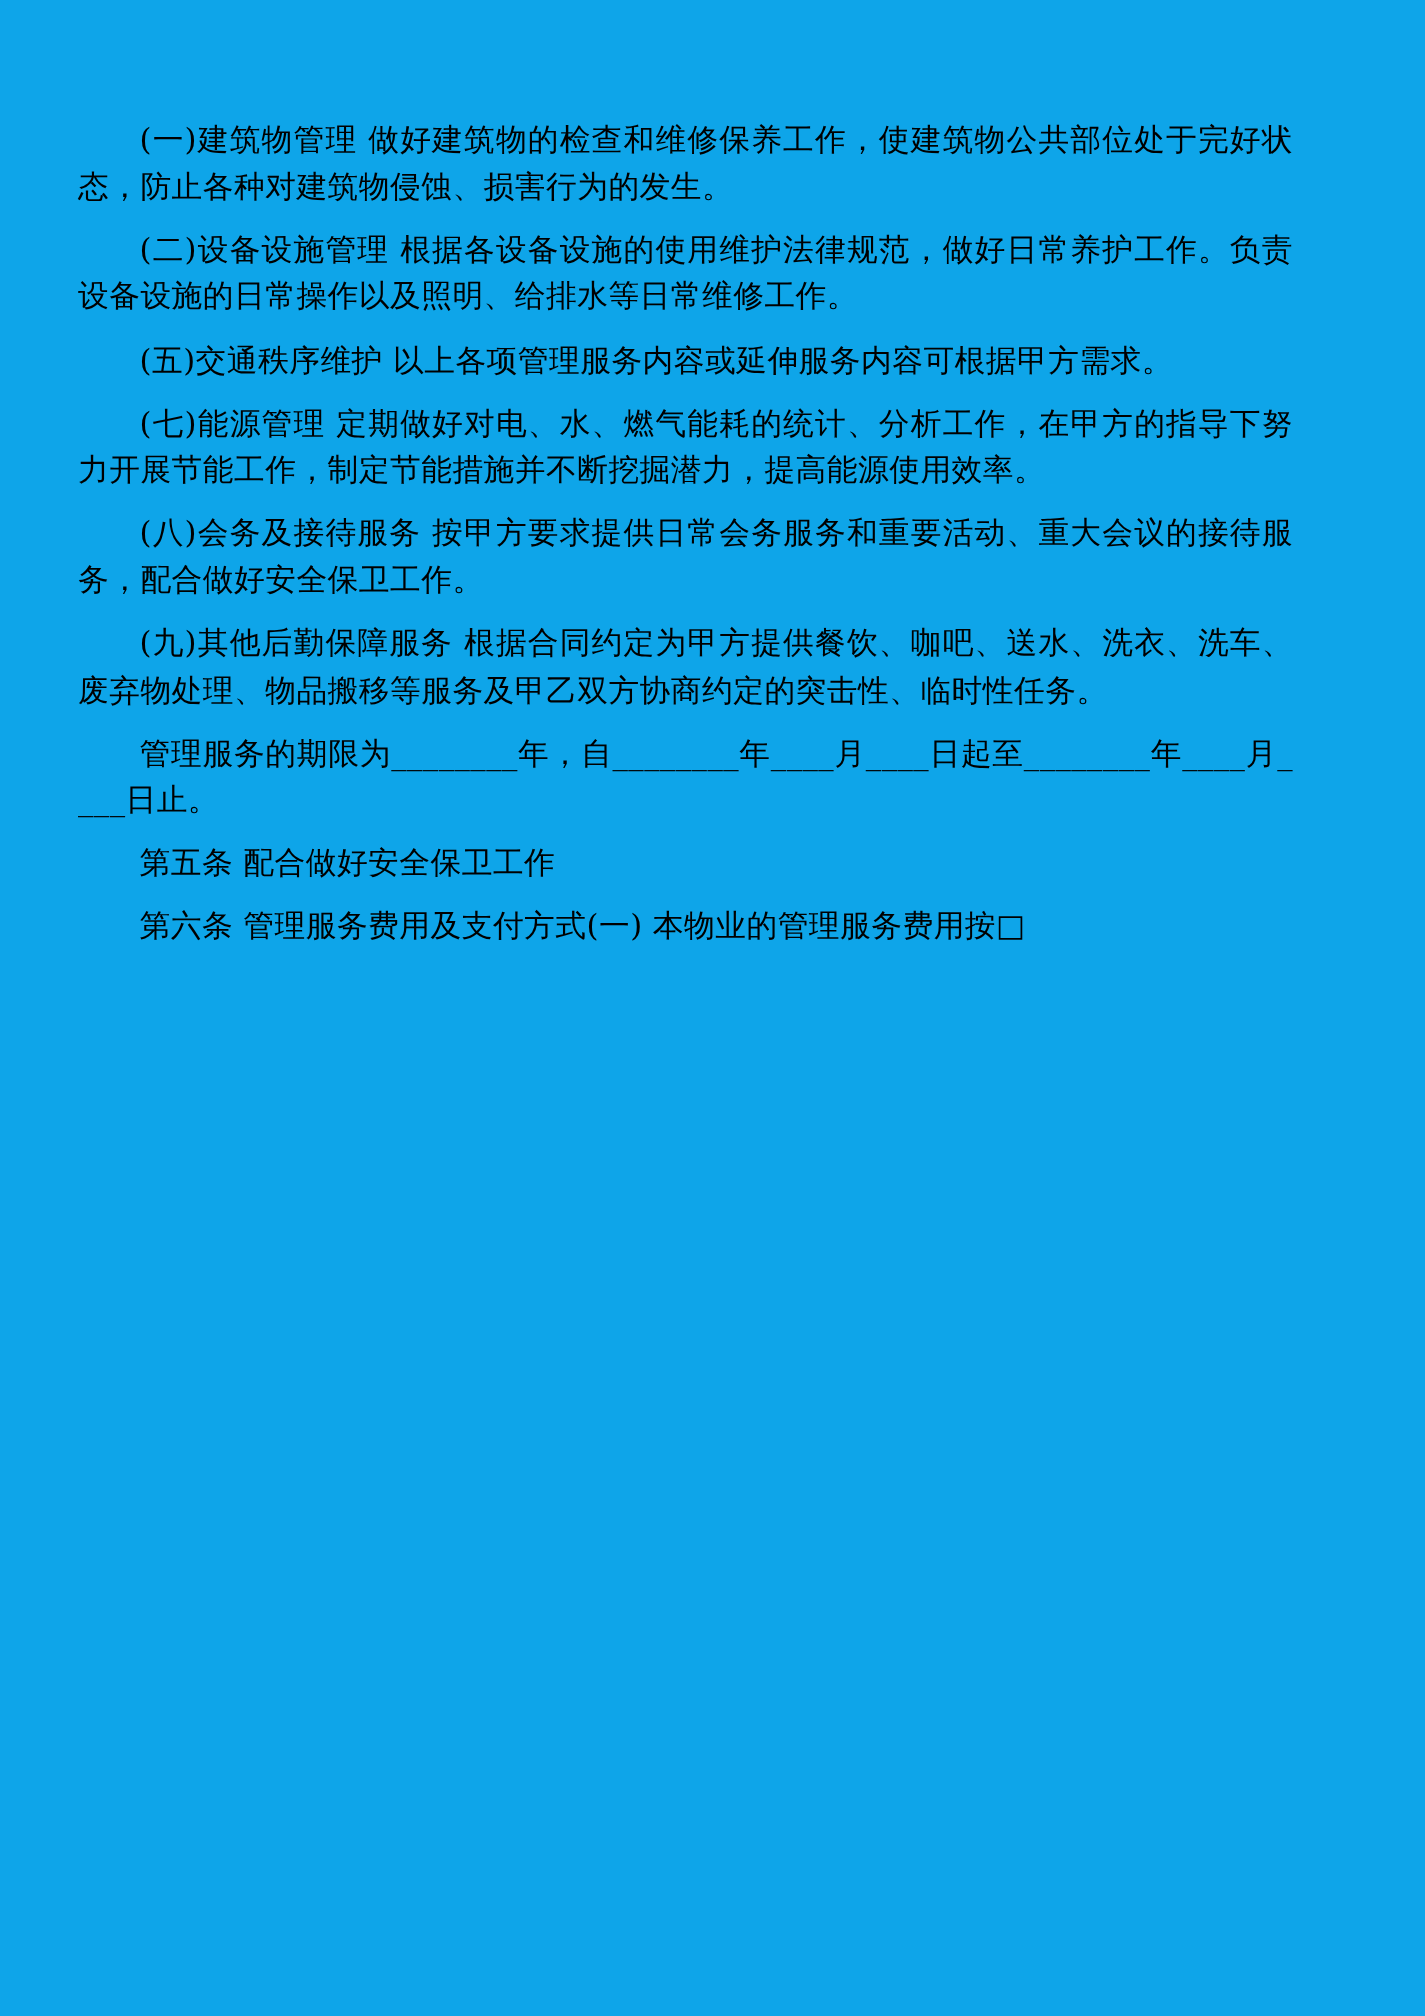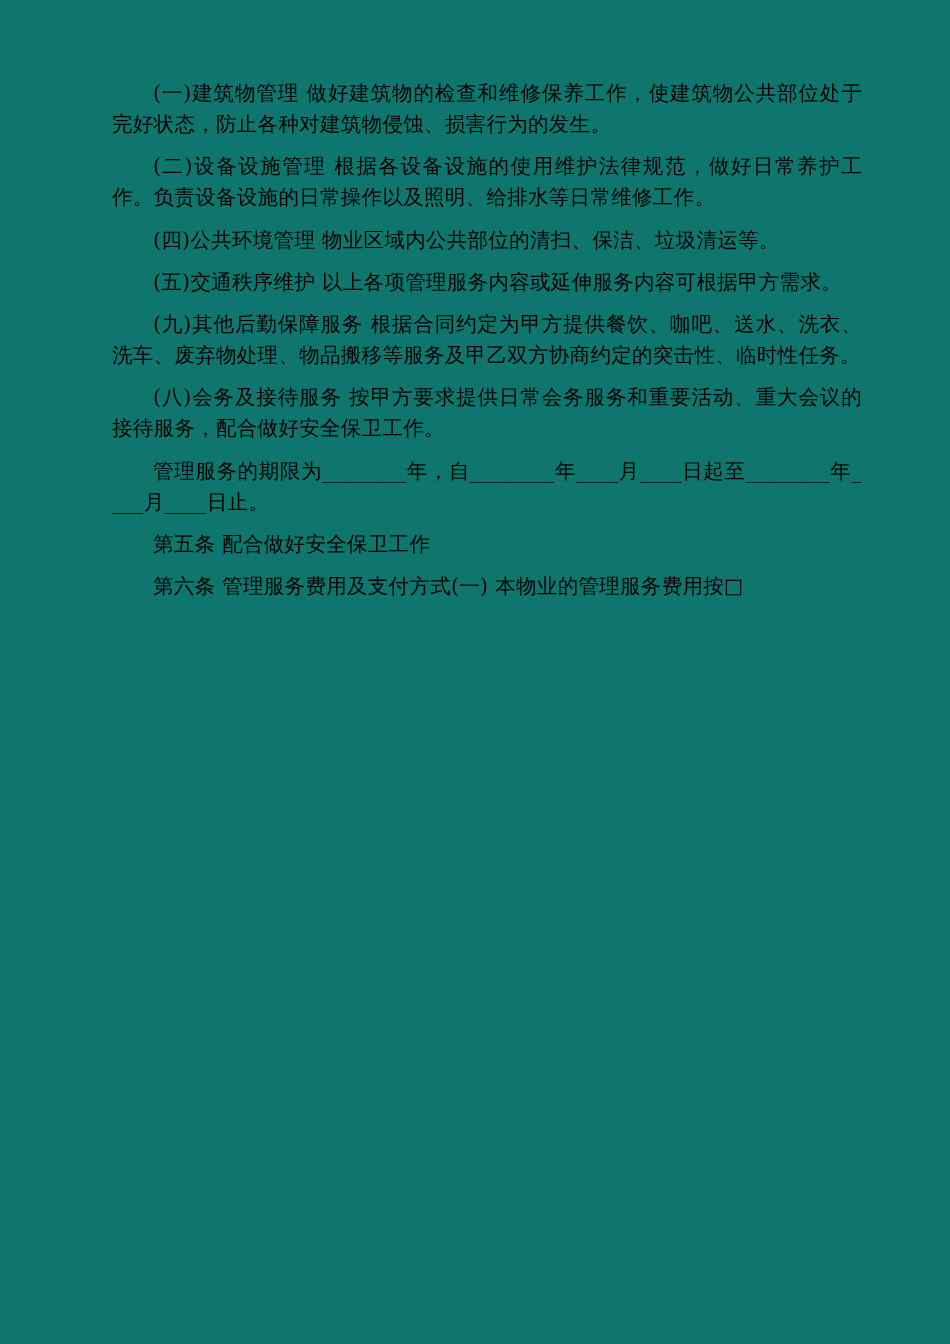--- a/index.html
+++ b/index.html
@@ -12,22 +12,22 @@
     height: 1344px;
     font-family: "DejaVu Serif", "Liberation Serif", serif;
     color: #000000;
     overflow: hidden;
   }
   .page {
     position: relative;
     width: 950px;
     height: 1344px;
     box-sizing: border-box;
-    padding: 78px 88px 40px 112px;
-    background: #0f766e;
+    padding: 78px 88px 40px 52px;
+    background: #0ea5e9;
   }
   .doc-body {
     font-size: 20.5px;
     line-height: 1.52;
     letter-spacing: 0.3px;
     text-align: justify;
   }
   p.para {
     margin: 0 0 11px 0;
     text-indent: 2em;
@@ -38,21 +38,21 @@
     margin-bottom: 1px;
   }
 </style>
 </head>
 <body>
 
 <div class="page">
   <div class="doc-body">
     <p class="para">(一)建筑物管理 做好建筑物的检查和维修保养工作，使建筑物公共部位处于完好状态，防止各种对建筑物侵蚀、损害行为的发生。</p>
     <p class="para">(二)设备设施管理 根据各设备设施的使用维护法律规范，做好日常养护工作。负责设备设施的日常操作以及照明、给排水等日常维修工作。</p>
-    <p class="para">(四)公共环境管理 物业区域内公共部位的清扫、保洁、垃圾清运等。</p>
     <p class="para">(五)交通秩序维护 以上各项管理服务内容或延伸服务内容可根据甲方需求。</p>
+    <p class="para">(七)能源管理 定期做好对电、水、燃气能耗的统计、分析工作，在甲方的指导下努力开展节能工作，制定节能措施并不断挖掘潜力，提高能源使用效率。</p>
+    <p class="para">(八)会务及接待服务 按甲方要求提供日常会务服务和重要活动、重大会议的接待服务，配合做好安全保卫工作。</p>
     <p class="para">(九)其他后勤保障服务 根据合同约定为甲方提供餐饮、咖吧、送水、洗衣、洗车、废弃物处理、物品搬移等服务及甲乙双方协商约定的突击性、临时性任务。</p>
-    <p class="para">(八)会务及接待服务 按甲方要求提供日常会务服务和重要活动、重大会议的接待服务，配合做好安全保卫工作。</p>
     <p class="para">管理服务的期限为________年，自________年____月____日起至________年____月____日止。</p>
     <p class="para">第五条 配合做好安全保卫工作</p>
     <p class="para">第六条 管理服务费用及支付方式(一) 本物业的管理服务费用按□</p>
   </div>
 </div>
 
 </body></html>

